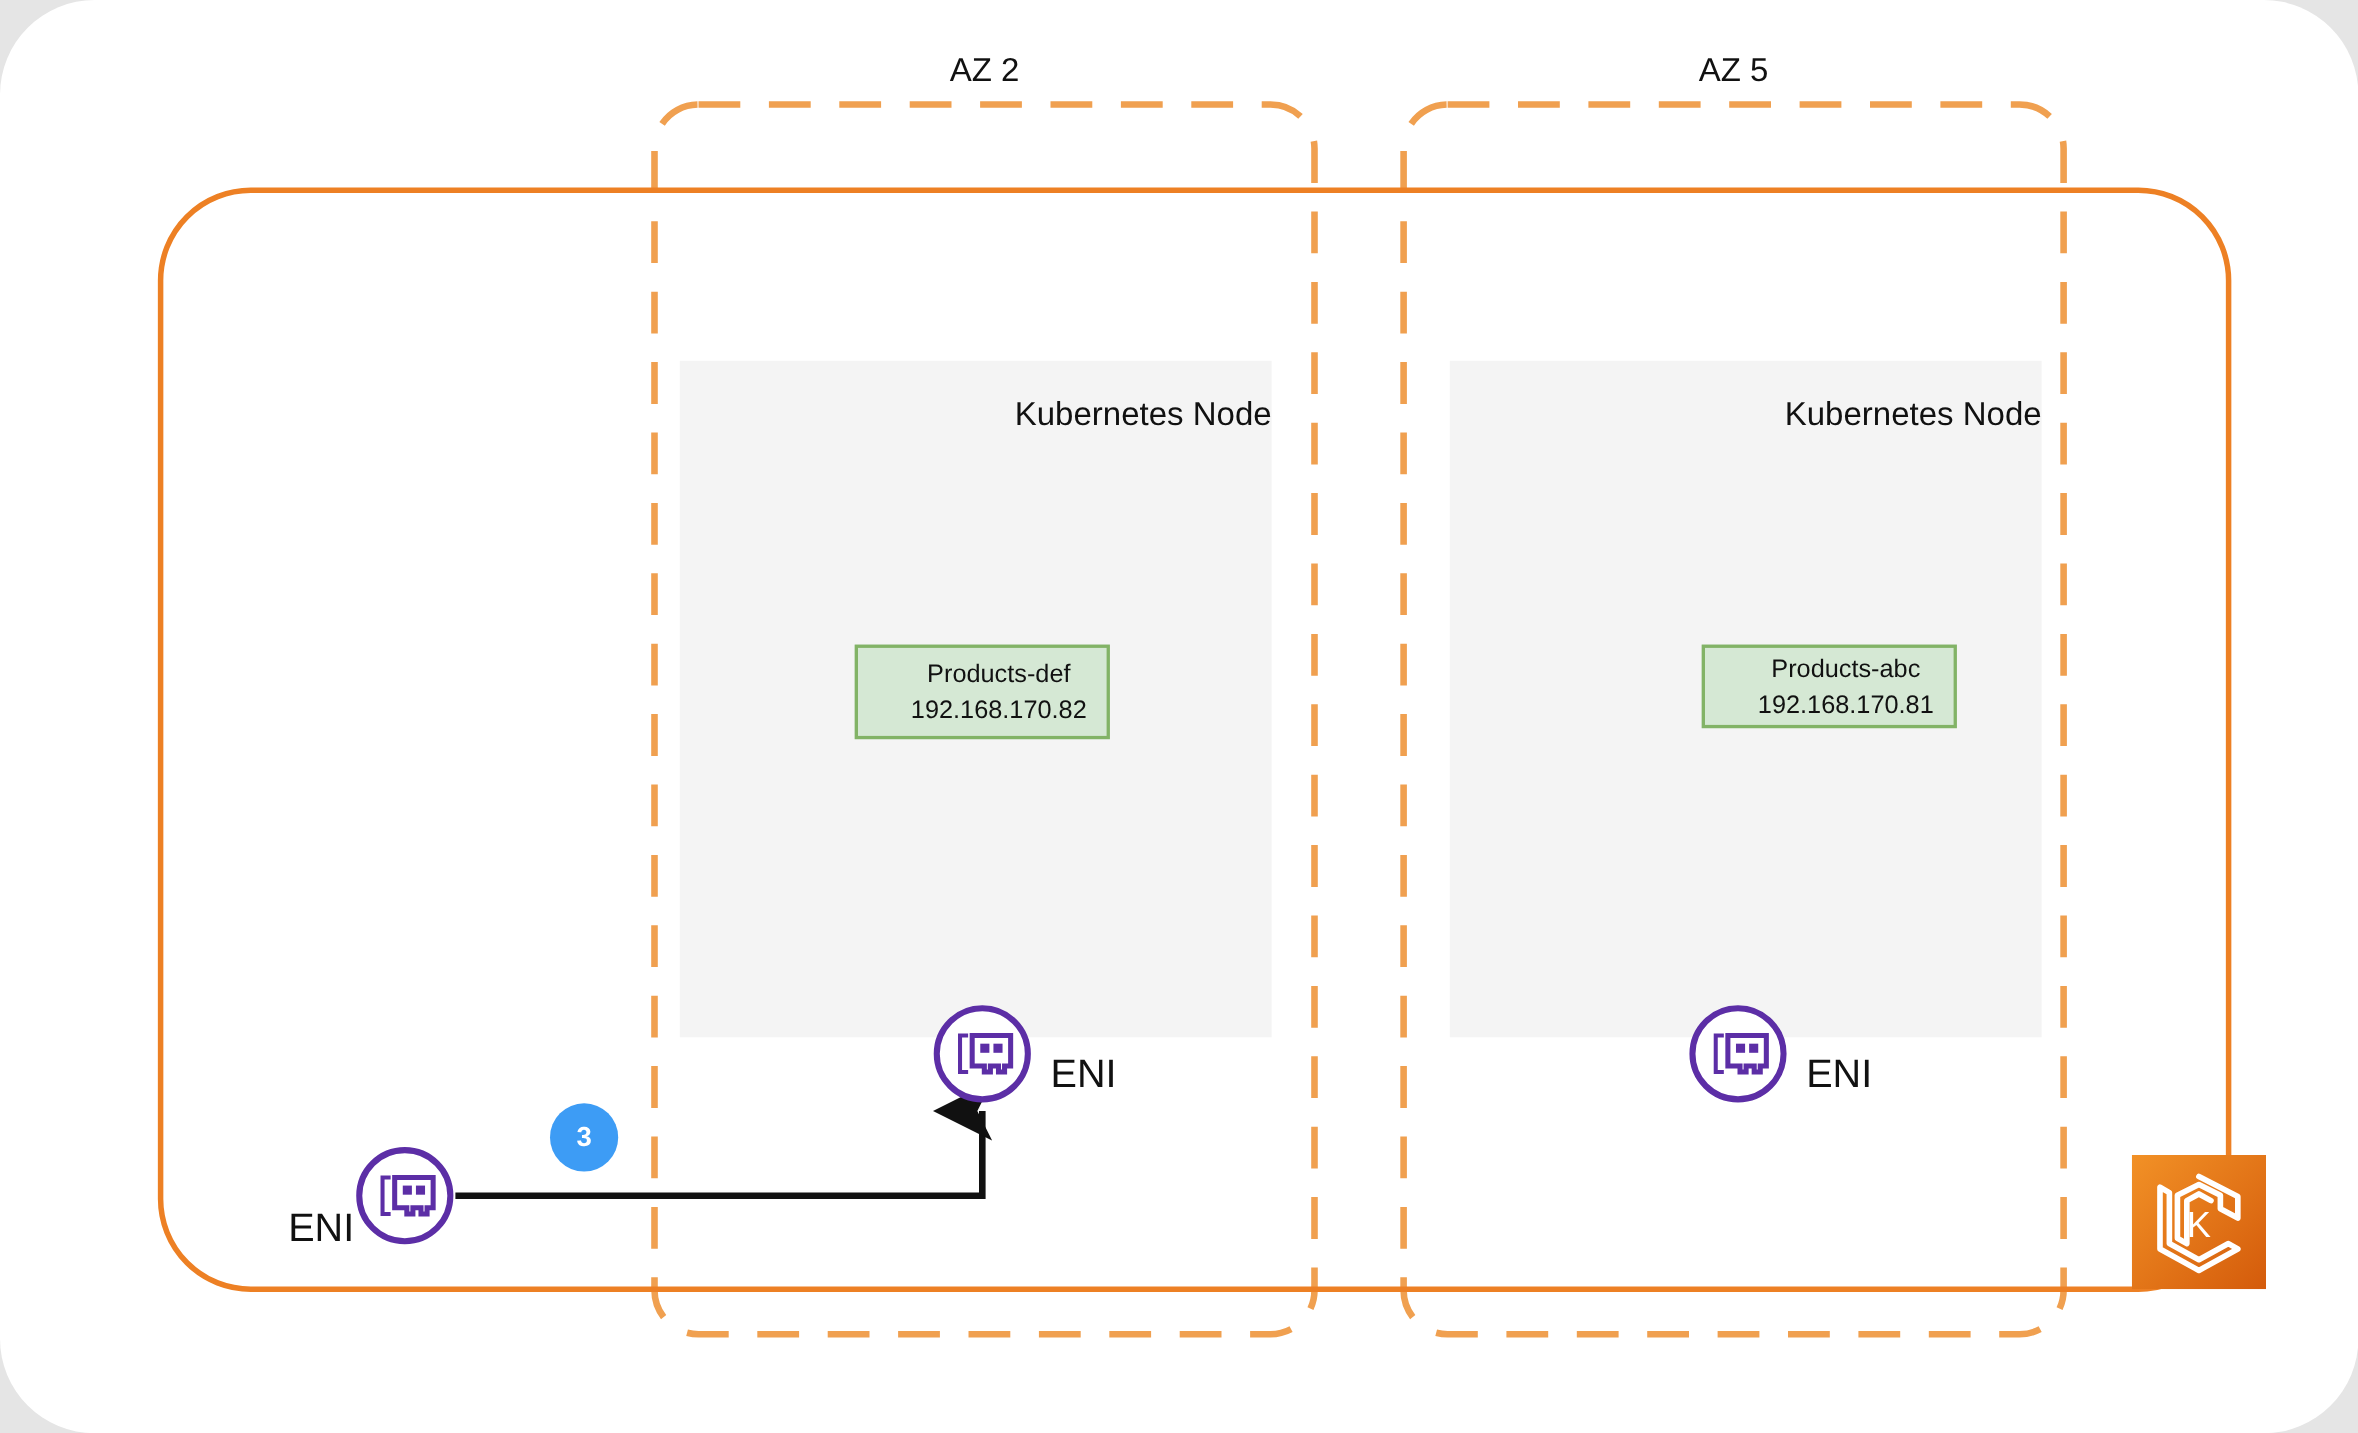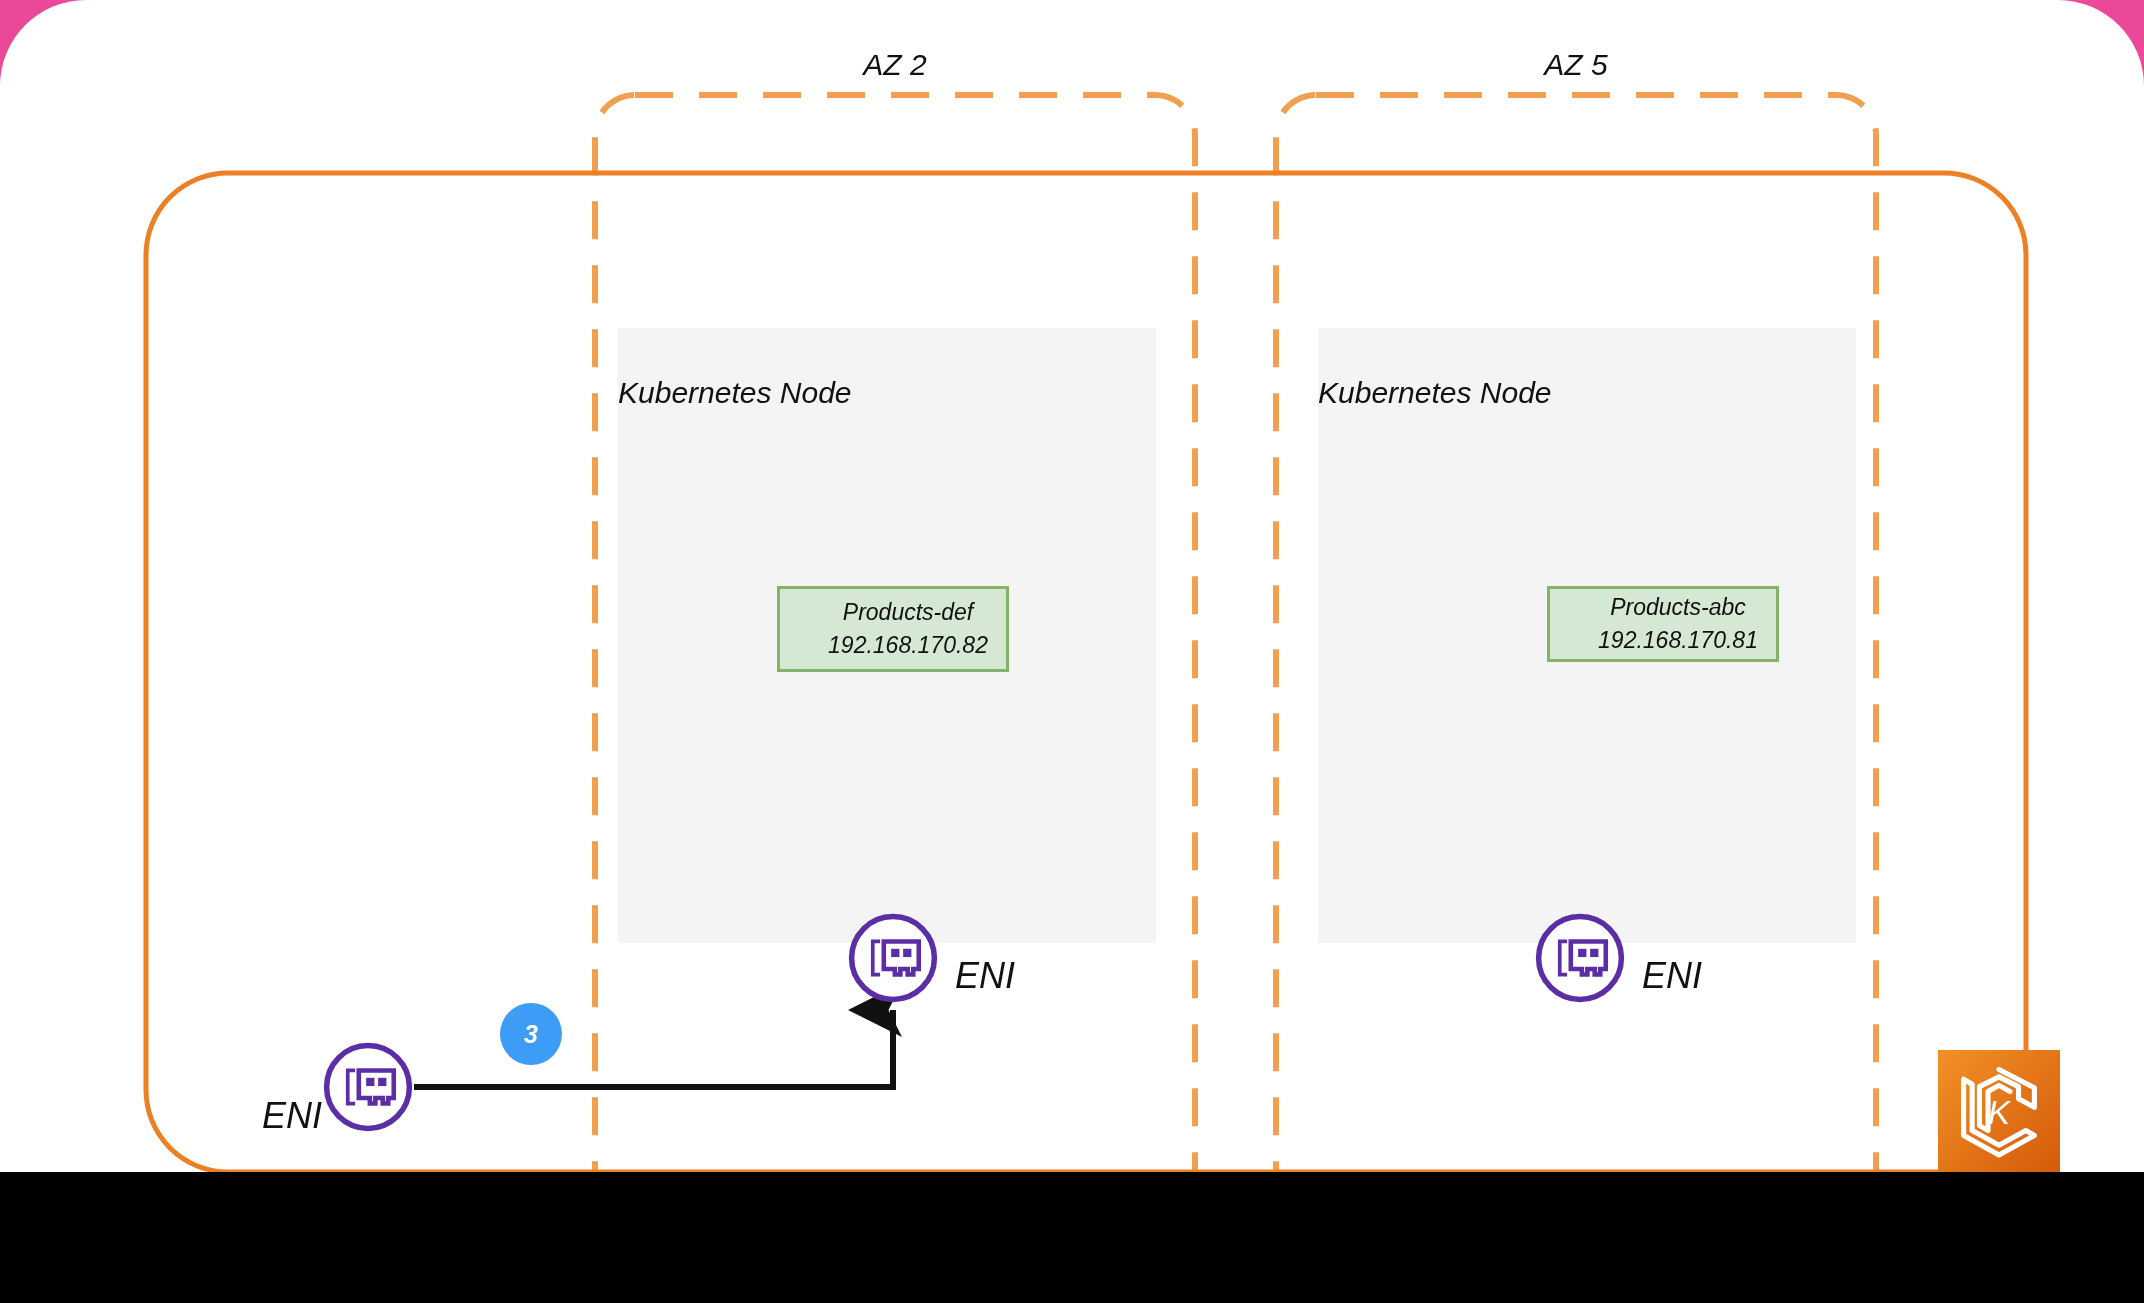--- a/index.html
+++ b/index.html
@@ -3,25 +3,24 @@
 <meta charset="utf-8">
 <style>
   html, body {
     margin: 0;
     padding: 0;
     background: #000000;
   }
   #canvas {
     position: relative;
     width: 2144px;
-    height: 1172px;
-    background: #ec4899;
+    height: 1303px;
+    background: #e5e5e5;
     overflow: hidden;
     font-family: "Liberation Sans", sans-serif;
-    font-style: italic;
   }
   
   #outer-panel {
     position: absolute;
     left: 0px;
     top: 0px;
     width: 2144px;
     height: 1303px;
     background: #ffffff;
     border-radius: 86px;
@@ -41,22 +40,21 @@
     color: #111111;
     white-space: nowrap;
     font-family: "Liberation Sans", sans-serif;
   }
   .az-label {
     font-size: 30px;
     text-align: center;
   }
   .node-label {
     font-size: 30px;
-    text-align: left;
-    margin-top: 16px;
+    text-align: right;
   }
   .eni-label {
     font-size: 36px;
   }
   .node-box {
     position: absolute;
     background: #f4f4f4;
   }
   .pod-box {
     position: absolute;

